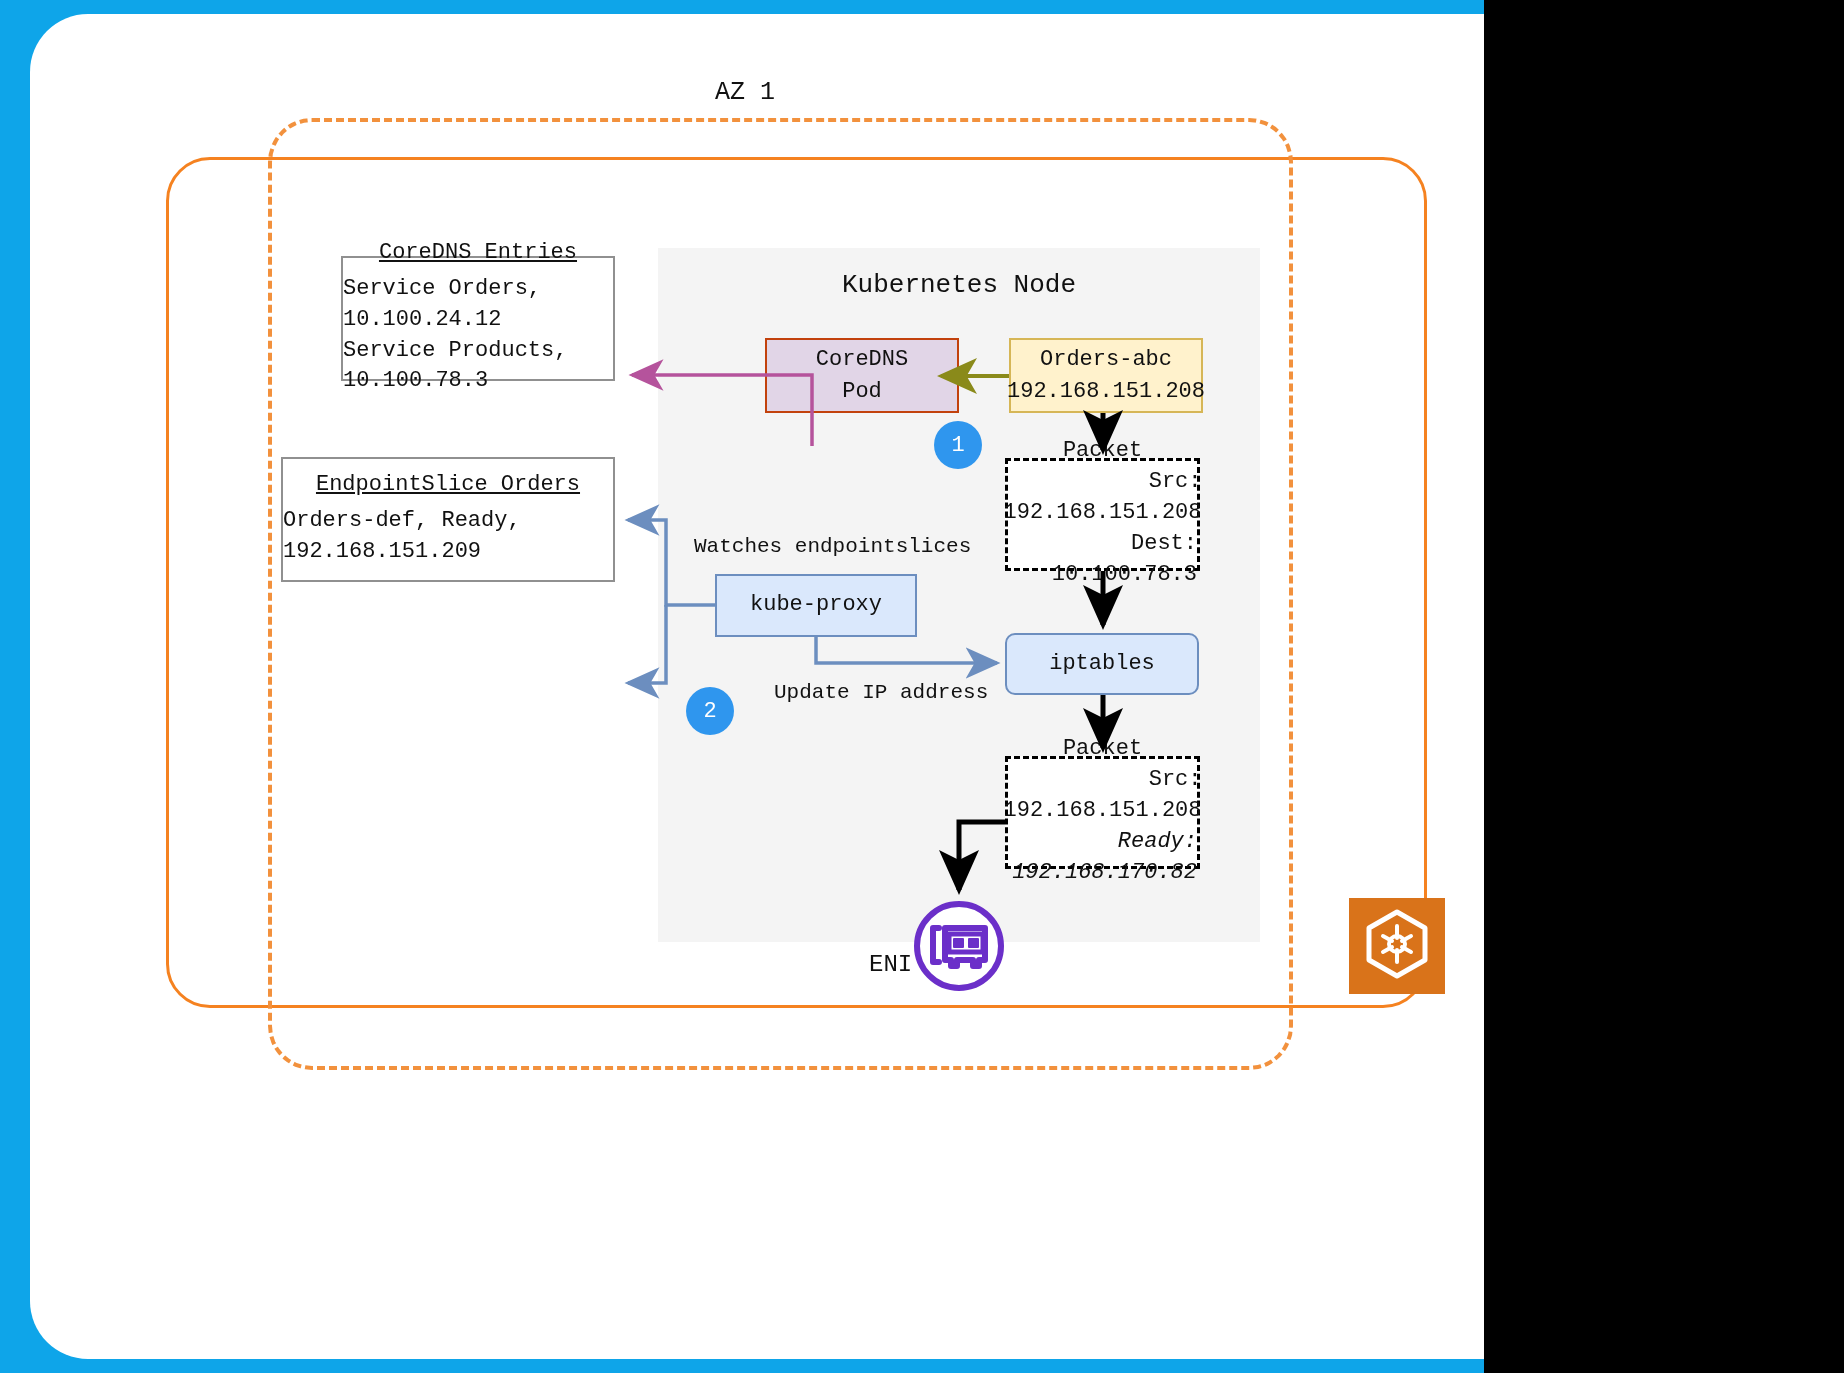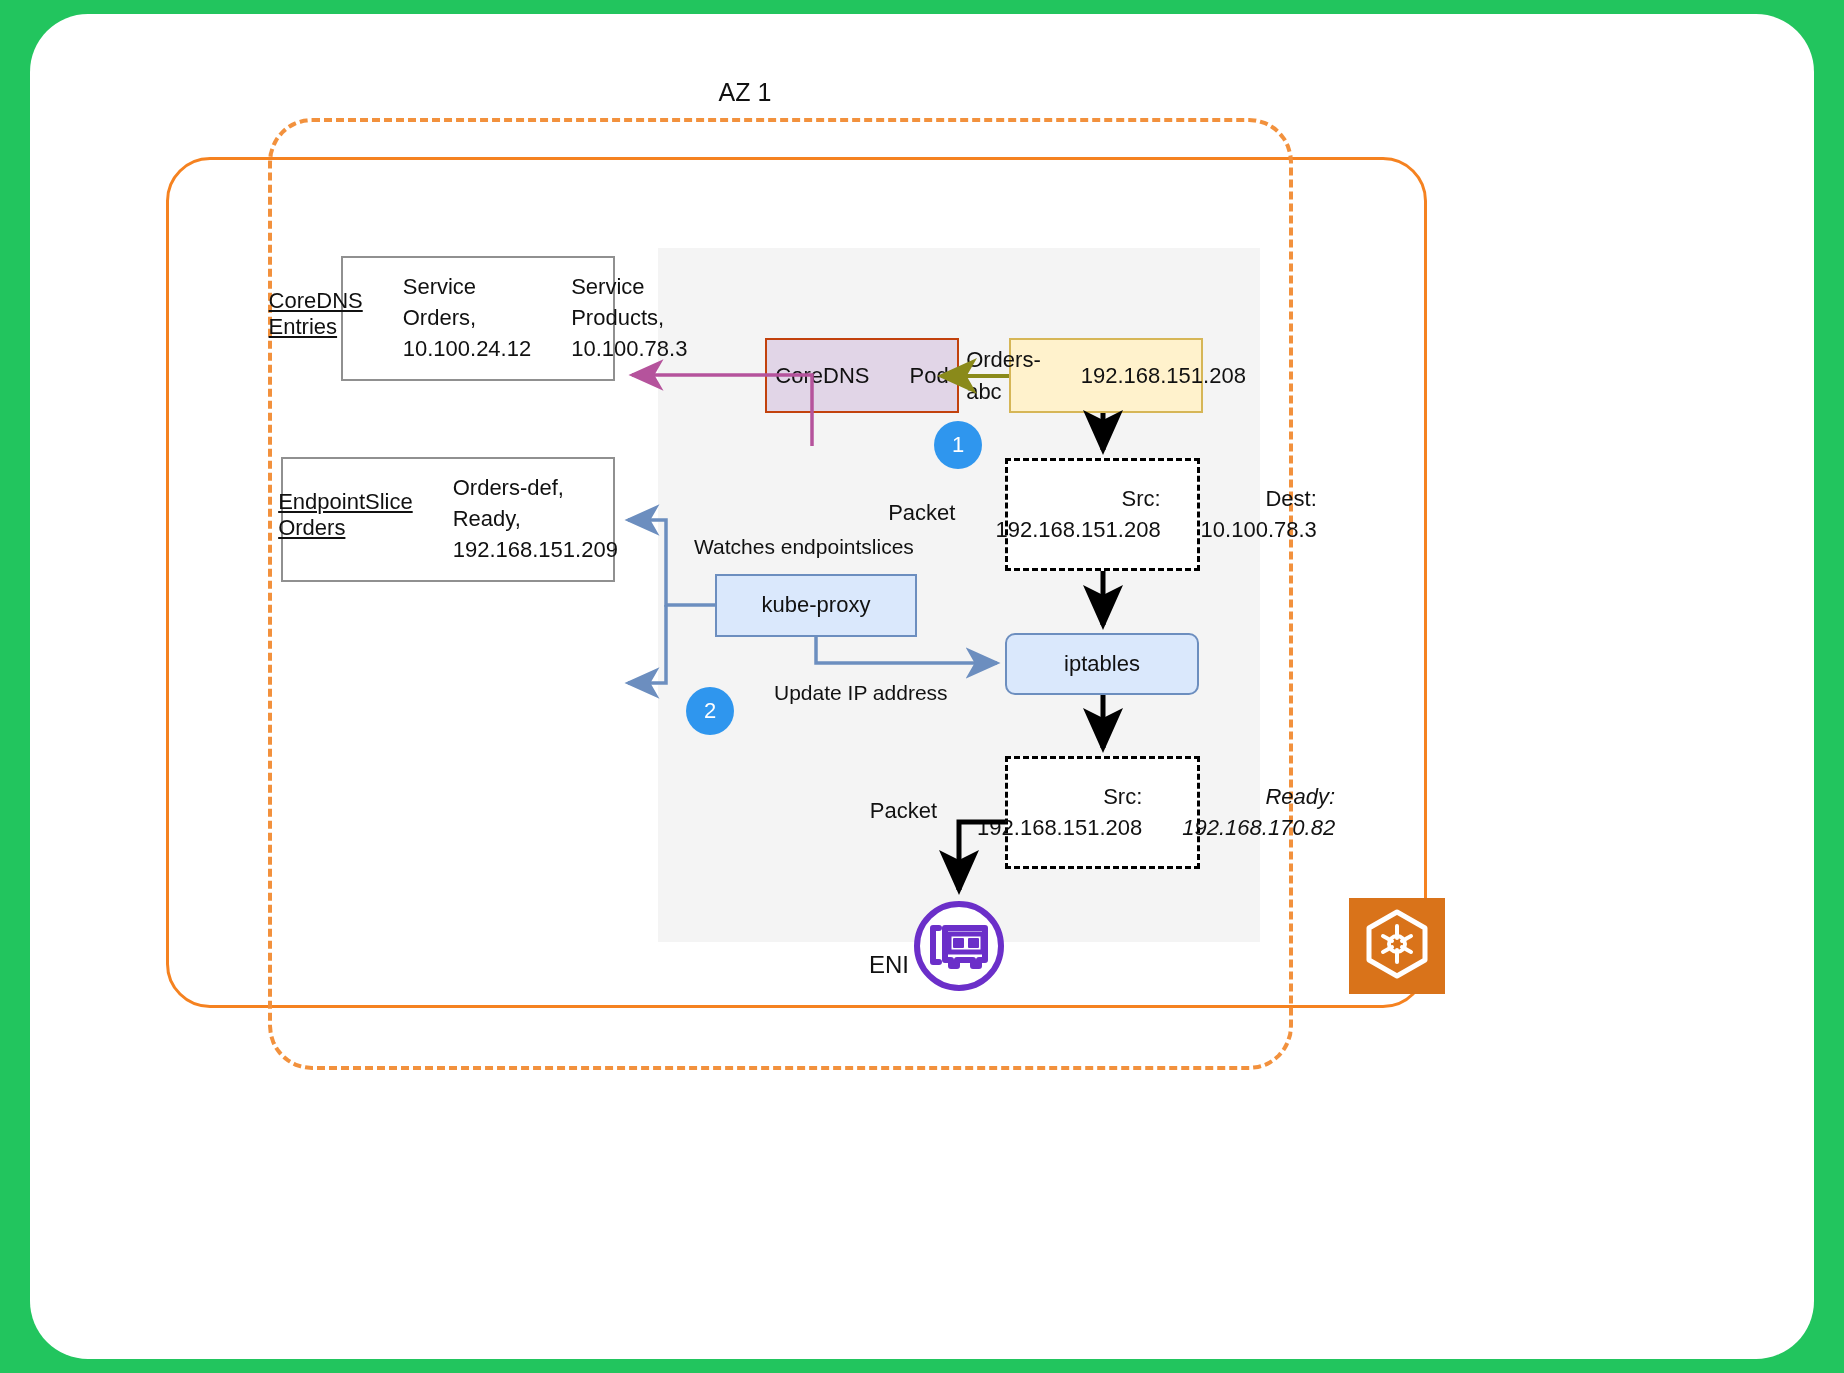--- a/index.html
+++ b/index.html
@@ -1,38 +1,38 @@
 <!DOCTYPE html>
 <html><head>
 <meta charset="utf-8">
 <style>
   html,body{margin:0;padding:0;background:#000;}
   body{font-family:"Liberation Sans","DejaVu Sans",sans-serif;}
-  #stage{position:relative;width:1844px;height:1373px;background:#22c55e;overflow:hidden;}
+  #stage{position:relative;width:1484px;height:1373px;background:#0ea5e9;overflow:hidden;font-family:Liberation Mono, monospace;}
 
   
   .white-card{position:absolute;left:30px;top:14px;width:1784px;height:1345px;background:#fff;border-radius:58px;}
 
   
   .dashed-region{position:absolute;left:268px;top:118px;width:1017px;height:944px;
       border:4px dashed #f2913d;border-radius:44px;background:transparent;}
   
   .solid-region{position:absolute;left:166px;top:157px;width:1255px;height:845px;
       border:3px solid #f58220;border-radius:44px;background:transparent;}
 
   .az-label{position:absolute;left:660px;top:78px;width:170px;text-align:center;
       font-size:25px;color:#111;}
 
   
   .node-panel{position:absolute;left:658px;top:248px;width:602px;height:694px;background:#f4f4f4;}
   .node-title{position:absolute;left:658px;top:270px;width:602px;text-align:center;font-size:26px;color:#111;}
 
   
-  .box{position:absolute;box-sizing:border-box;display:flex;flex-direction:row;
-       align-items:center;justify-content:center;gap:40px;}
+  .box{position:absolute;box-sizing:border-box;display:flex;flex-direction:column;
+       align-items:center;justify-content:center;}
   .box .ttl{font-size:22px;color:#111;text-decoration:underline;margin-bottom:9px;}
   .box .ln{font-size:22px;color:#111;line-height:1.40;}
 
   .info-box{border:2px solid #909090;background:#fff;}
 
   .coredns-entries{left:341px;top:256px;width:274px;height:125px;}
   .ep-orders{left:281px;top:457px;width:334px;height:125px;}
   .ep-products{left:281px;top:620px;width:334px;height:125px;}
 
   .coredns-pod{left:765px;top:338px;width:194px;height:75px;border:2px solid #c2410c;background:#e1d5e7;}
@@ -76,20 +76,21 @@
 <div id="stage">
 
   <div class="white-card"></div>
 
   <div class="solid-region"></div>
   <div class="dashed-region"></div>
 
   <div class="az-label">AZ 1</div>
 
   <div class="node-panel"></div>
+  <div class="node-title">Kubernetes Node</div>
 
   <div class="box info-box coredns-entries">
     <div class="ttl">CoreDNS Entries</div>
     <div class="ln">Service Orders, 10.100.24.12</div>
     <div class="ln">Service Products, 10.100.78.3</div>
   </div>
 
   <div class="box info-box ep-orders">
     <div class="ttl">EndpointSlice Orders</div>
     <div class="ln">Orders-def, Ready, 192.168.151.209</div>

